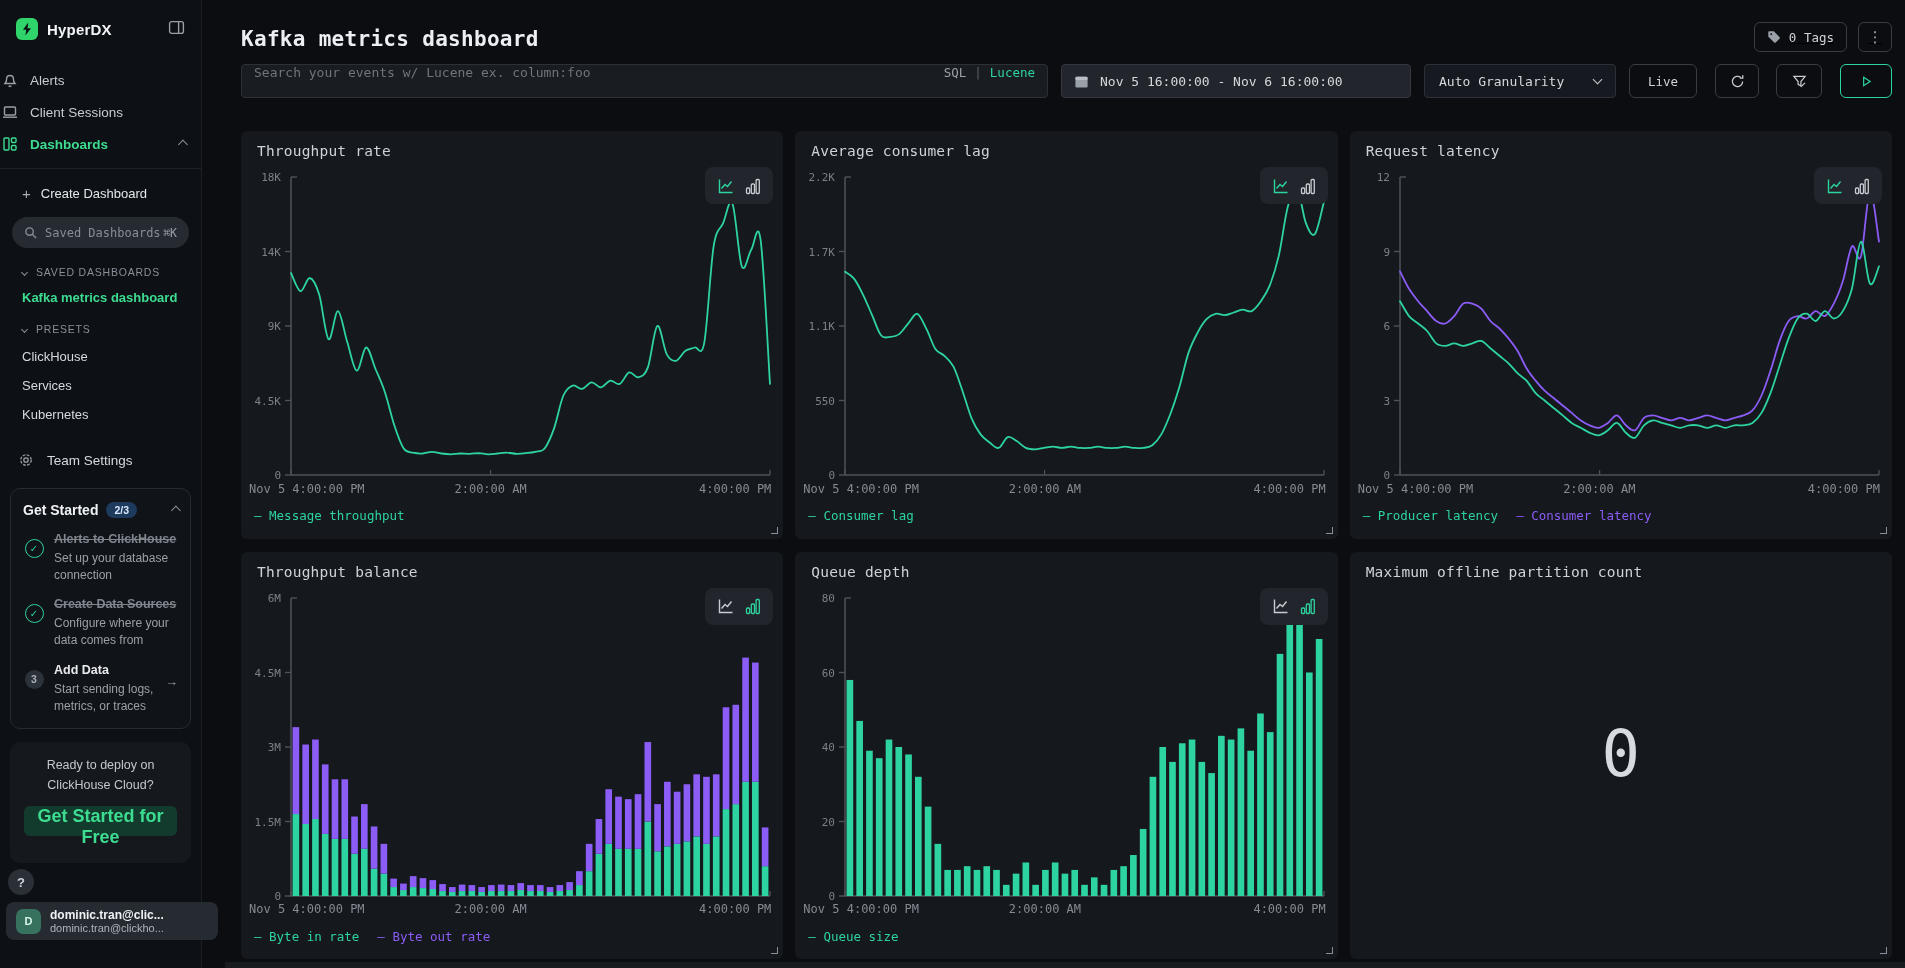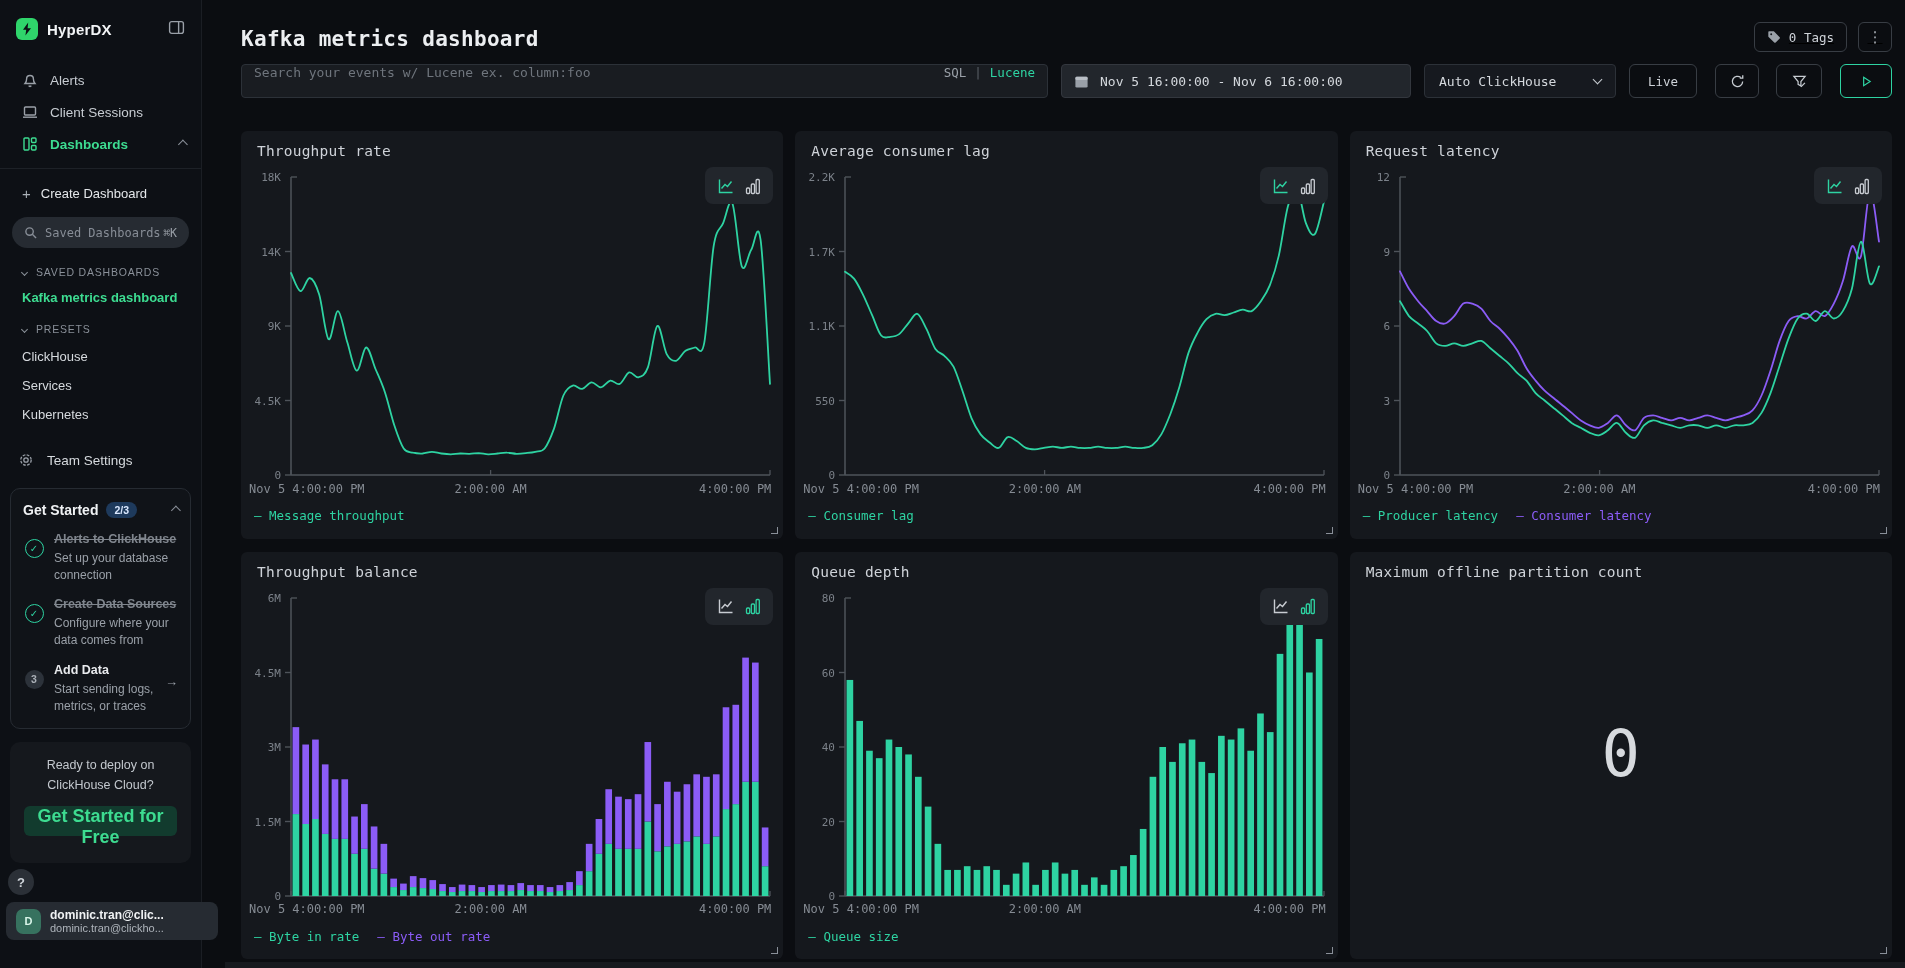--- a/index.html
+++ b/index.html
@@ -10,21 +10,21 @@
   body{ background:#000; font-family:var(--sans); }
   .app{ position:relative; width:1905px; height:968px; background:#0b0d11; overflow:hidden; }
 
   
   .sidebar{ position:absolute; left:0; top:0; width:202px; height:968px; background:#0d1015; border-right:1px solid #1b1e24; }
   .side-header{ display:flex; align-items:center; padding:18px 16px 0 16px; }
   .logo-sq{ width:22px; height:22px; border-radius:6px; background:#2fd56b; display:flex; align-items:center; justify-content:center; }
   .brand{ color:#f2f4f6; font-weight:bold; font-size:15px; margin-left:9px; letter-spacing:.2px; }
   .spacer{ flex:1; }
   .nav{ margin-top:24px; }
-  .nav-item{ display:flex; align-items:center; height:32px; padding:0 16px 0 22px; color:#c7ccd2; font-size:13.5px; cursor:pointer; }
+  .nav-item{ display:flex; align-items:center; height:32px; padding:0 16px 0 2px; color:#c7ccd2; font-size:13.5px; cursor:pointer; }
   .nav-item .ni-label{ margin-left:12px; }
   .nav-item.active{ color:#3ddc91; font-weight:bold; }
   .chev{ width:7px; height:7px; border-left:1.6px solid #8a9099; border-bottom:1.6px solid #8a9099; display:inline-block; }
   .chev.up{ transform:rotate(135deg) translate(-1px,-1px); }
   .chev.down{ transform:rotate(-45deg); }
   .chev.sm{ width:5px; height:5px; }
   .side-div{ height:1px; background:#1d2127; margin-top:8px; }
   .create-row{ display:flex; align-items:center; color:#e4e7ea; font-size:13px; padding:0 16px 0 22px; height:24px; margin-top:12px; cursor:pointer; }
   .plus{ font-size:15px; color:#aab0b7; margin-right:10px; font-weight:400; }
   .search-pill{ display:flex; align-items:center; margin:12px 12px 0 12px; height:31px; background:#262b32; border-radius:16px; padding:0 12px; cursor:text; }
@@ -260,21 +260,21 @@
         </span>
       </div>
       <div class="date-box">
         <svg width="15" height="15" viewBox="0 0 16 16" fill="#9aa0a8">
             <rect x="1.5" y="3" width="13" height="11.5" rx="1.5"></rect>
             <rect x="1.5" y="3" width="13" height="3.5" rx="1.5" fill="#b9bec5"></rect>
           </svg>
         <span>Nov 5 16:00:00 - Nov 6 16:00:00</span>
       </div>
       <div class="gran-box">
-        <span>Auto ClickHouse</span>
+        <span>Auto Granularity</span>
         <span class="chev down" style="border-color:#c7ccd2; margin-top:-3px;"></span>
       </div>
       <button class="btn live-btn">Live</button>
       <button class="btn icon-btn">
         <svg width="15" height="15" viewBox="0 0 16 16" fill="none" stroke="#c7ccd2" stroke-width="1.4">
             <path d="M13.5 8a5.5 5.5 0 1 1-1.9-4.2"></path>
             <path d="M13.6 1.2v3.2h-3.2" fill="none"></path>
           </svg>
       </button>
       <button class="btn filter-btn">

